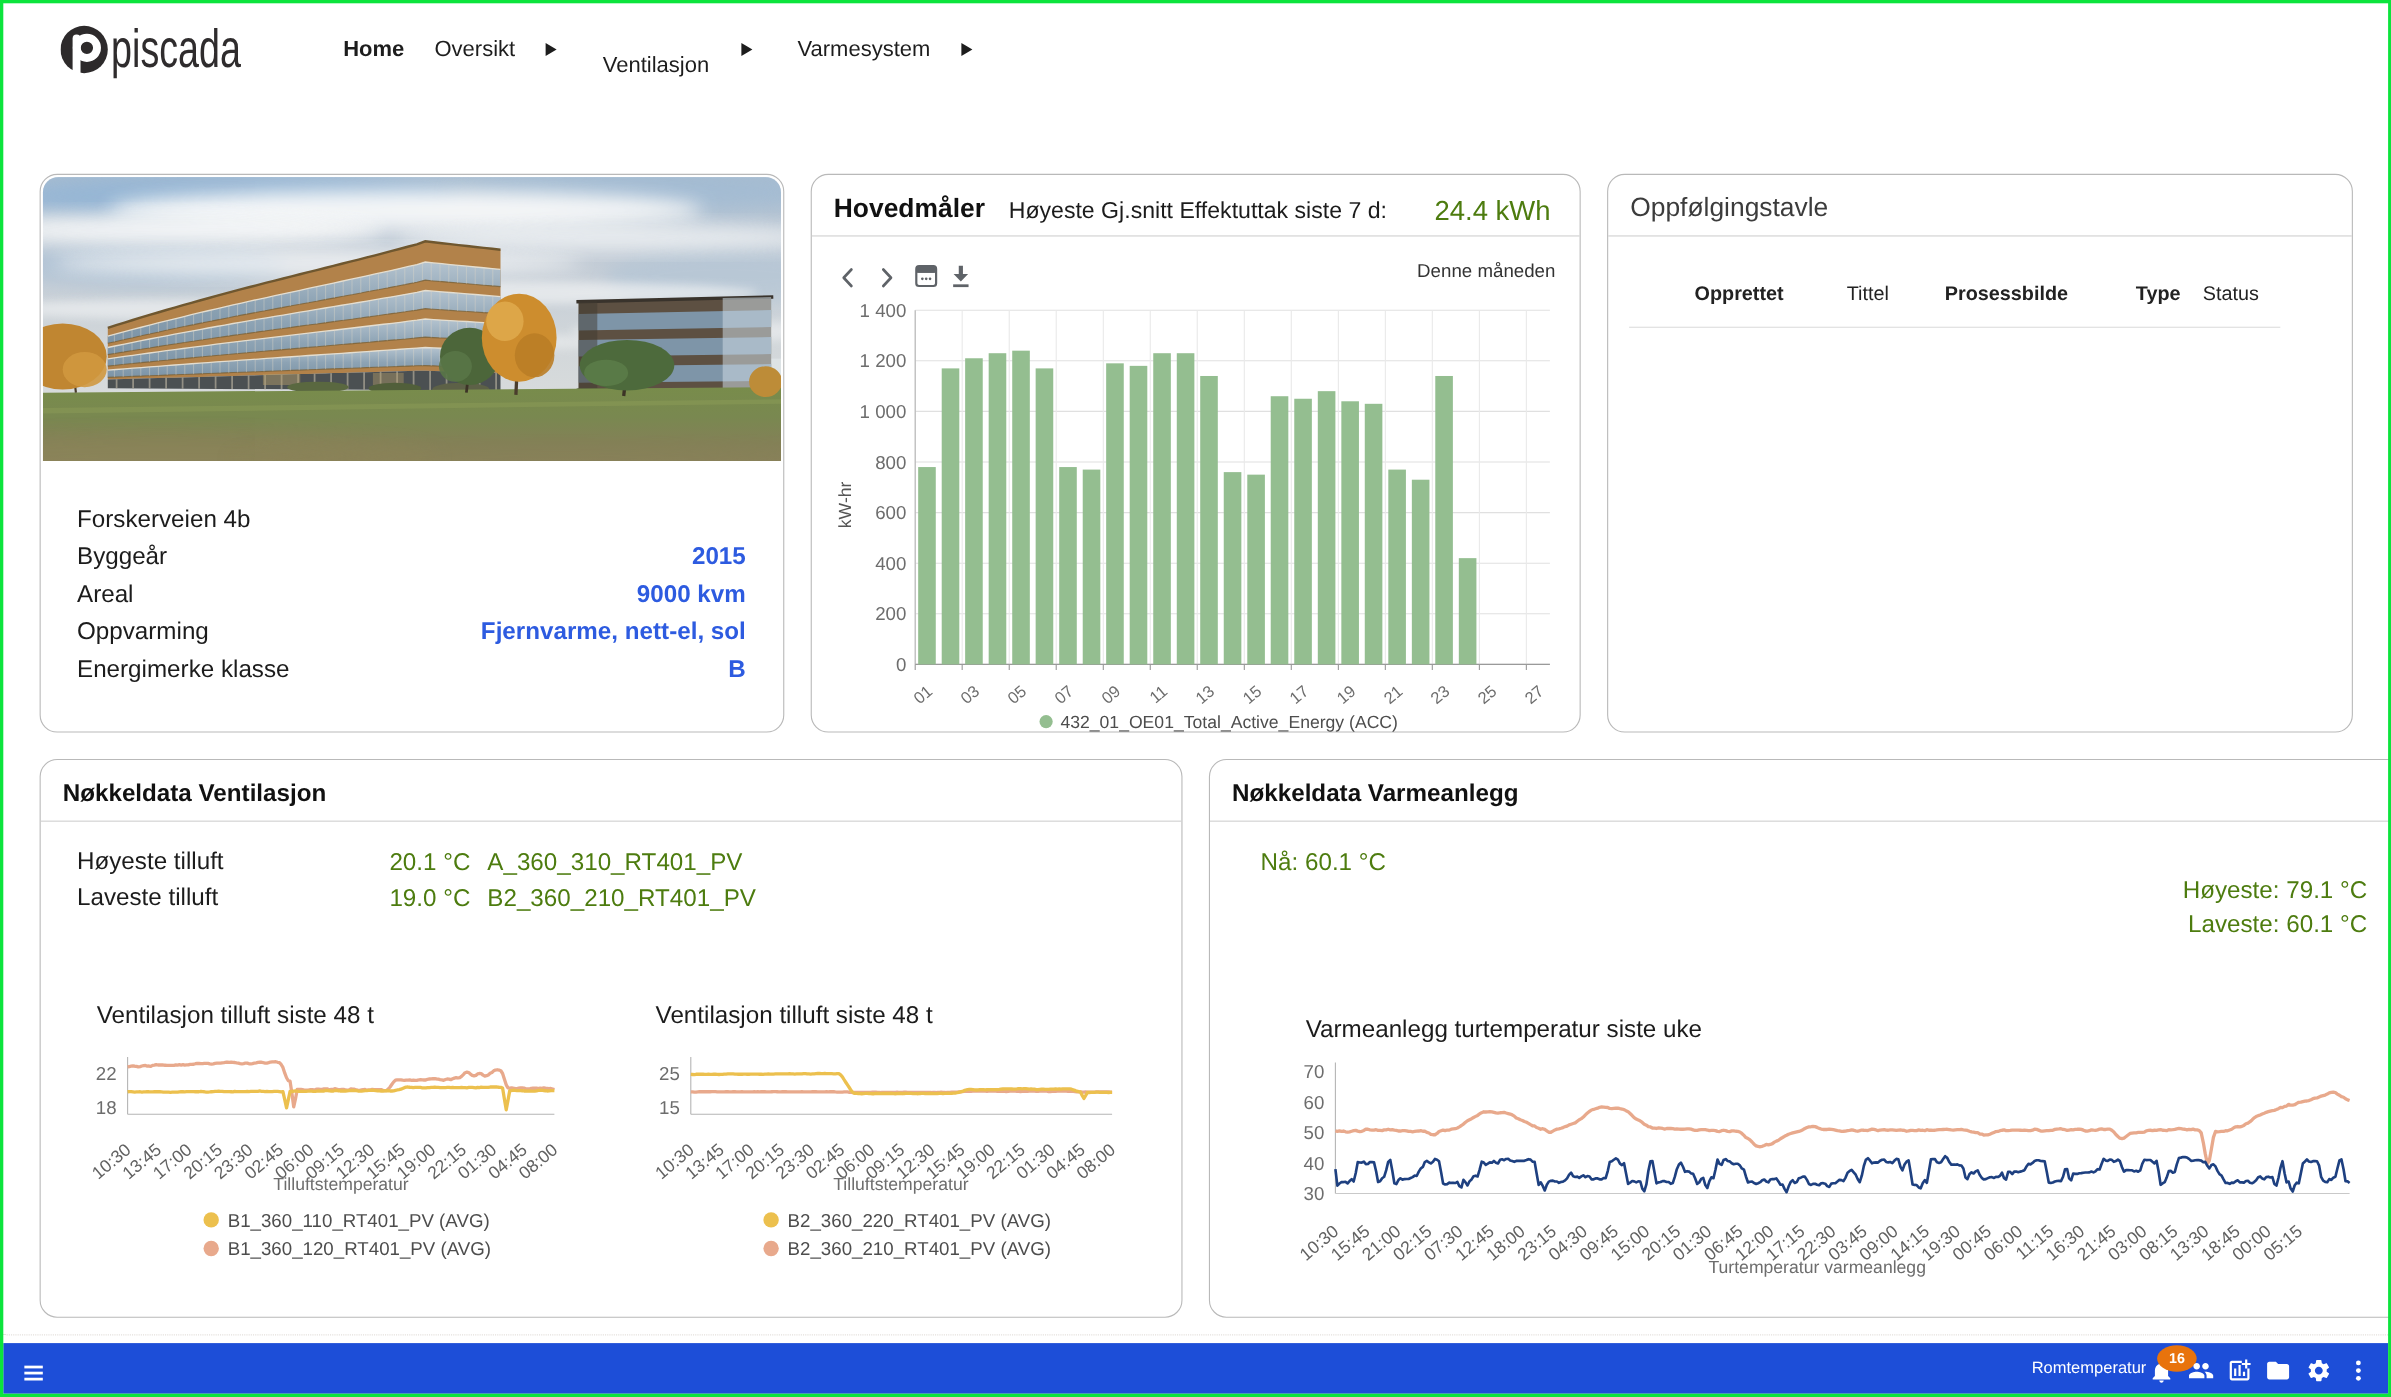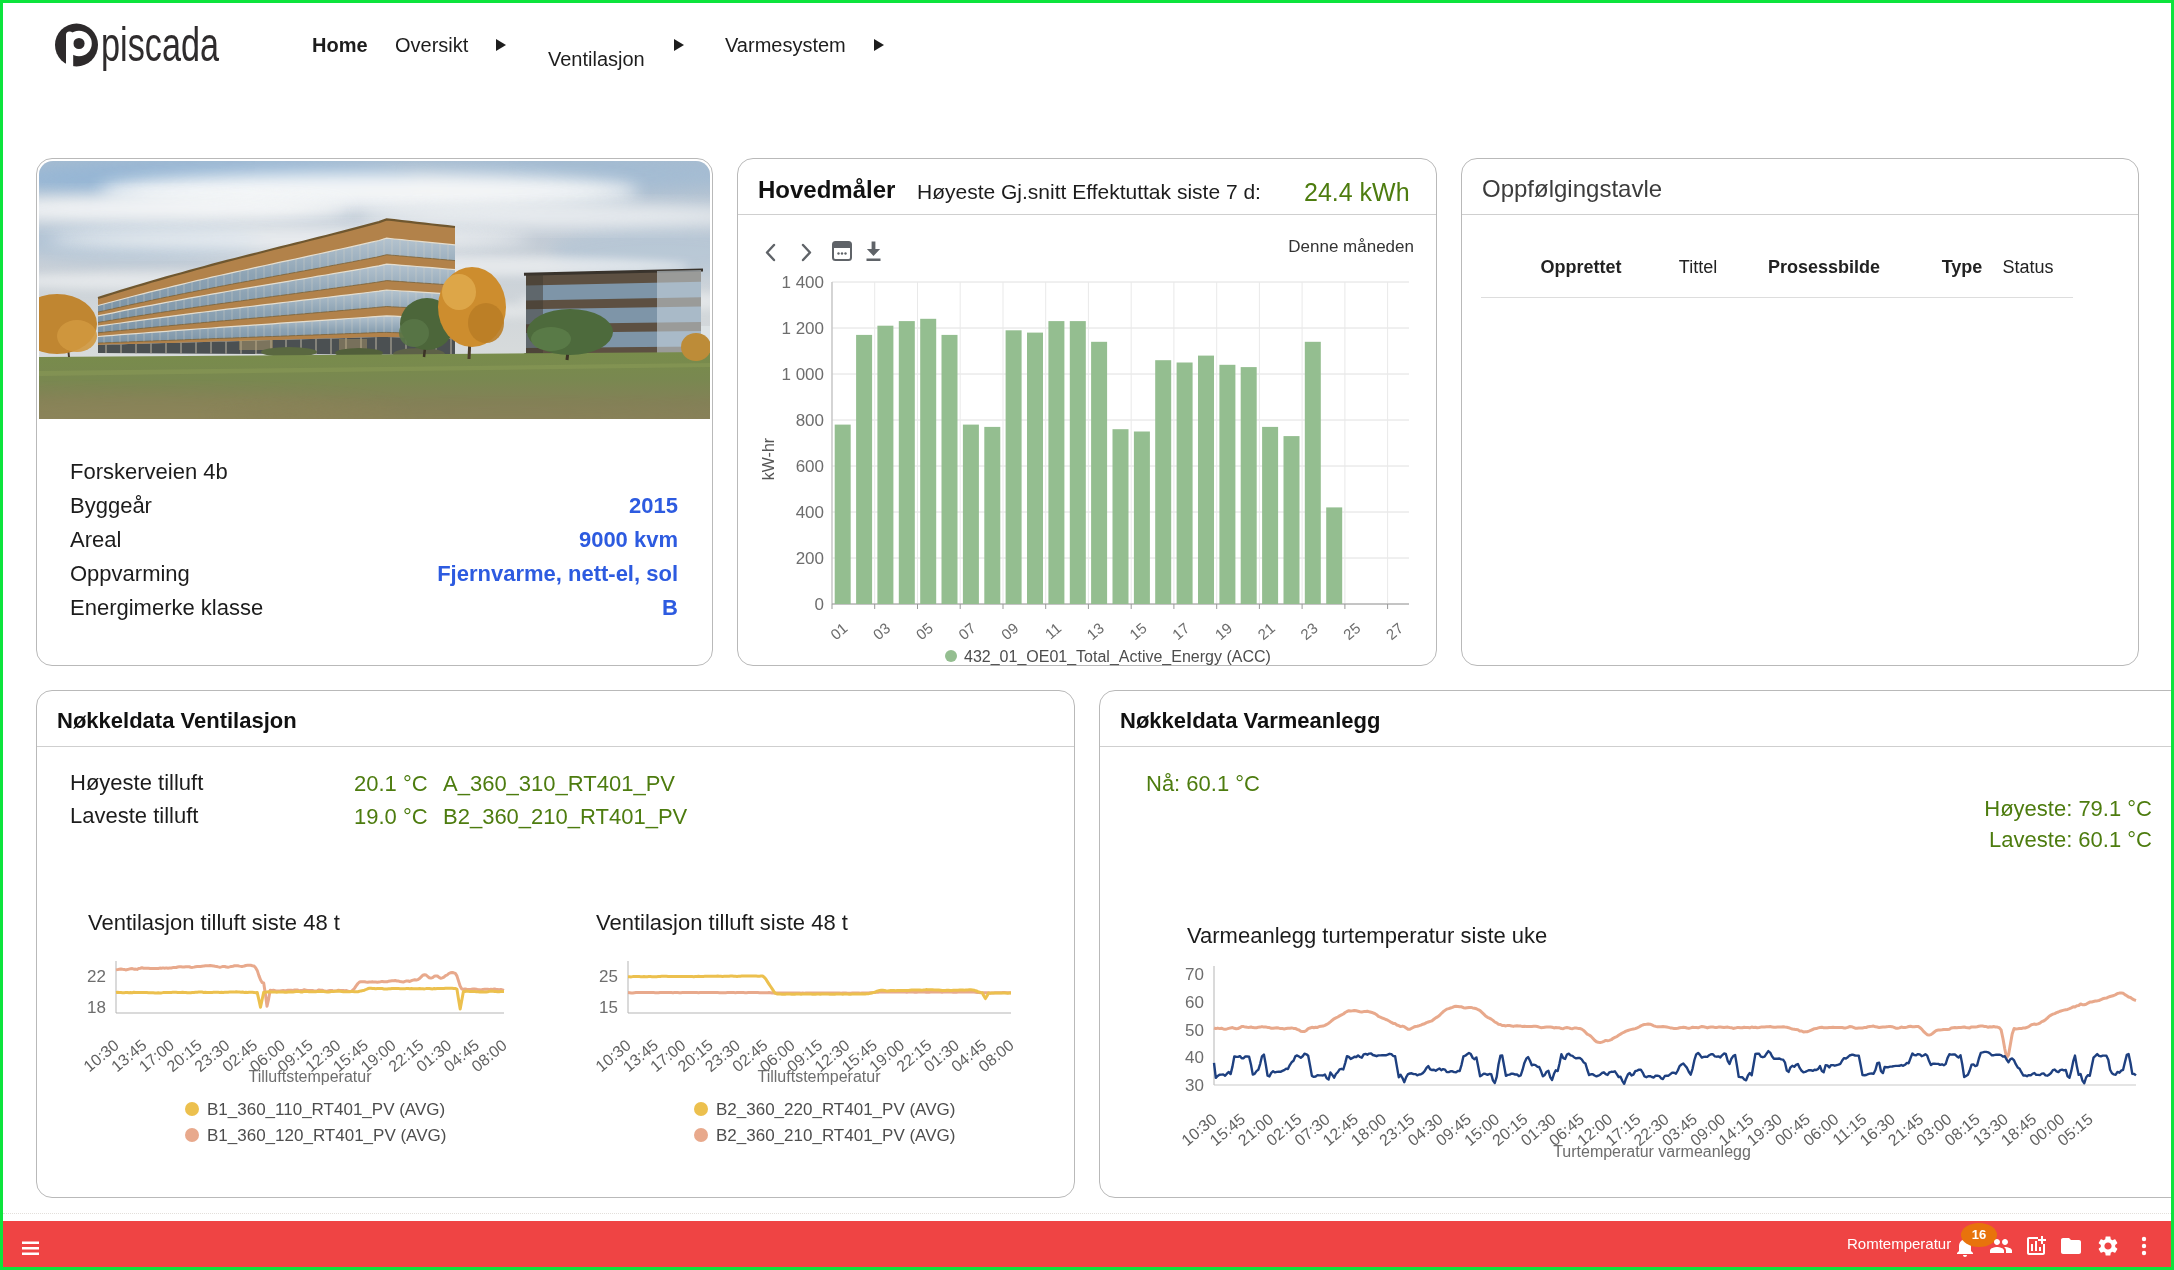--- a/index.html
+++ b/index.html
@@ -371,21 +371,21 @@
 <text transform="translate(852.7,430.0) rotate(-40)" text-anchor="end" font-size="16" fill="#616161">03:00</text>
 <text transform="translate(881.0,430.0) rotate(-40)" text-anchor="end" font-size="16" fill="#616161">08:15</text>
 <text transform="translate(909.2,430.0) rotate(-40)" text-anchor="end" font-size="16" fill="#616161">13:30</text>
 <text transform="translate(937.5,430.0) rotate(-40)" text-anchor="end" font-size="16" fill="#616161">18:45</text>
 <text transform="translate(965.7,430.0) rotate(-40)" text-anchor="end" font-size="16" fill="#616161">00:00</text>
 <text transform="translate(994.0,430.0) rotate(-40)" text-anchor="end" font-size="16" fill="#616161">05:15</text>
 <text x="552" y="466" text-anchor="middle" font-size="16" fill="#6d6d6d">Turtemperatur varmeanlegg</text>
     </svg>
 </div>
 <div class="abs" style="left:3px;right:3px;top:1213px;border-top:1px dotted #e3dfdb"></div>
-<div class="abs" style="left:3px;right:3px;top:1221px;height:46px;background:#ef4444;z-index:10">
+<div class="abs" style="left:3px;right:3px;top:1221px;height:46px;background:#1d4ed8;z-index:10">
 <svg class="abs" style="left:19px;top:20px" width="17" height="15" viewBox="0 0 17 15">
       <g fill="#fff">
         <rect y="0.5" width="17" height="2.5"></rect>
         <rect y="6" width="17" height="2.5"></rect>
         <rect y="11.5" width="17" height="2.5"></rect>
       </g>
     </svg>
 <div class="abs" style="left:1844px;top:14px;font-size:15px;color:#fff">Romtemperatur</div>
 <svg class="abs" style="left:1950px;top:14px" width="24" height="24" viewBox="0 0 24 24" fill="#fff">
 <path d="M12 22c1.1 0 2-.9 2-2h-4c0 1.1.9 2 2 2zm6-6v-5c0-3.07-1.63-5.64-4.5-6.32V4c0-.83-.67-1.5-1.5-1.5s-1.5.67-1.5 1.5v.68C7.64 5.36 6 7.92 6 11v5l-2 2v1h16v-1l-2-2z"></path>

